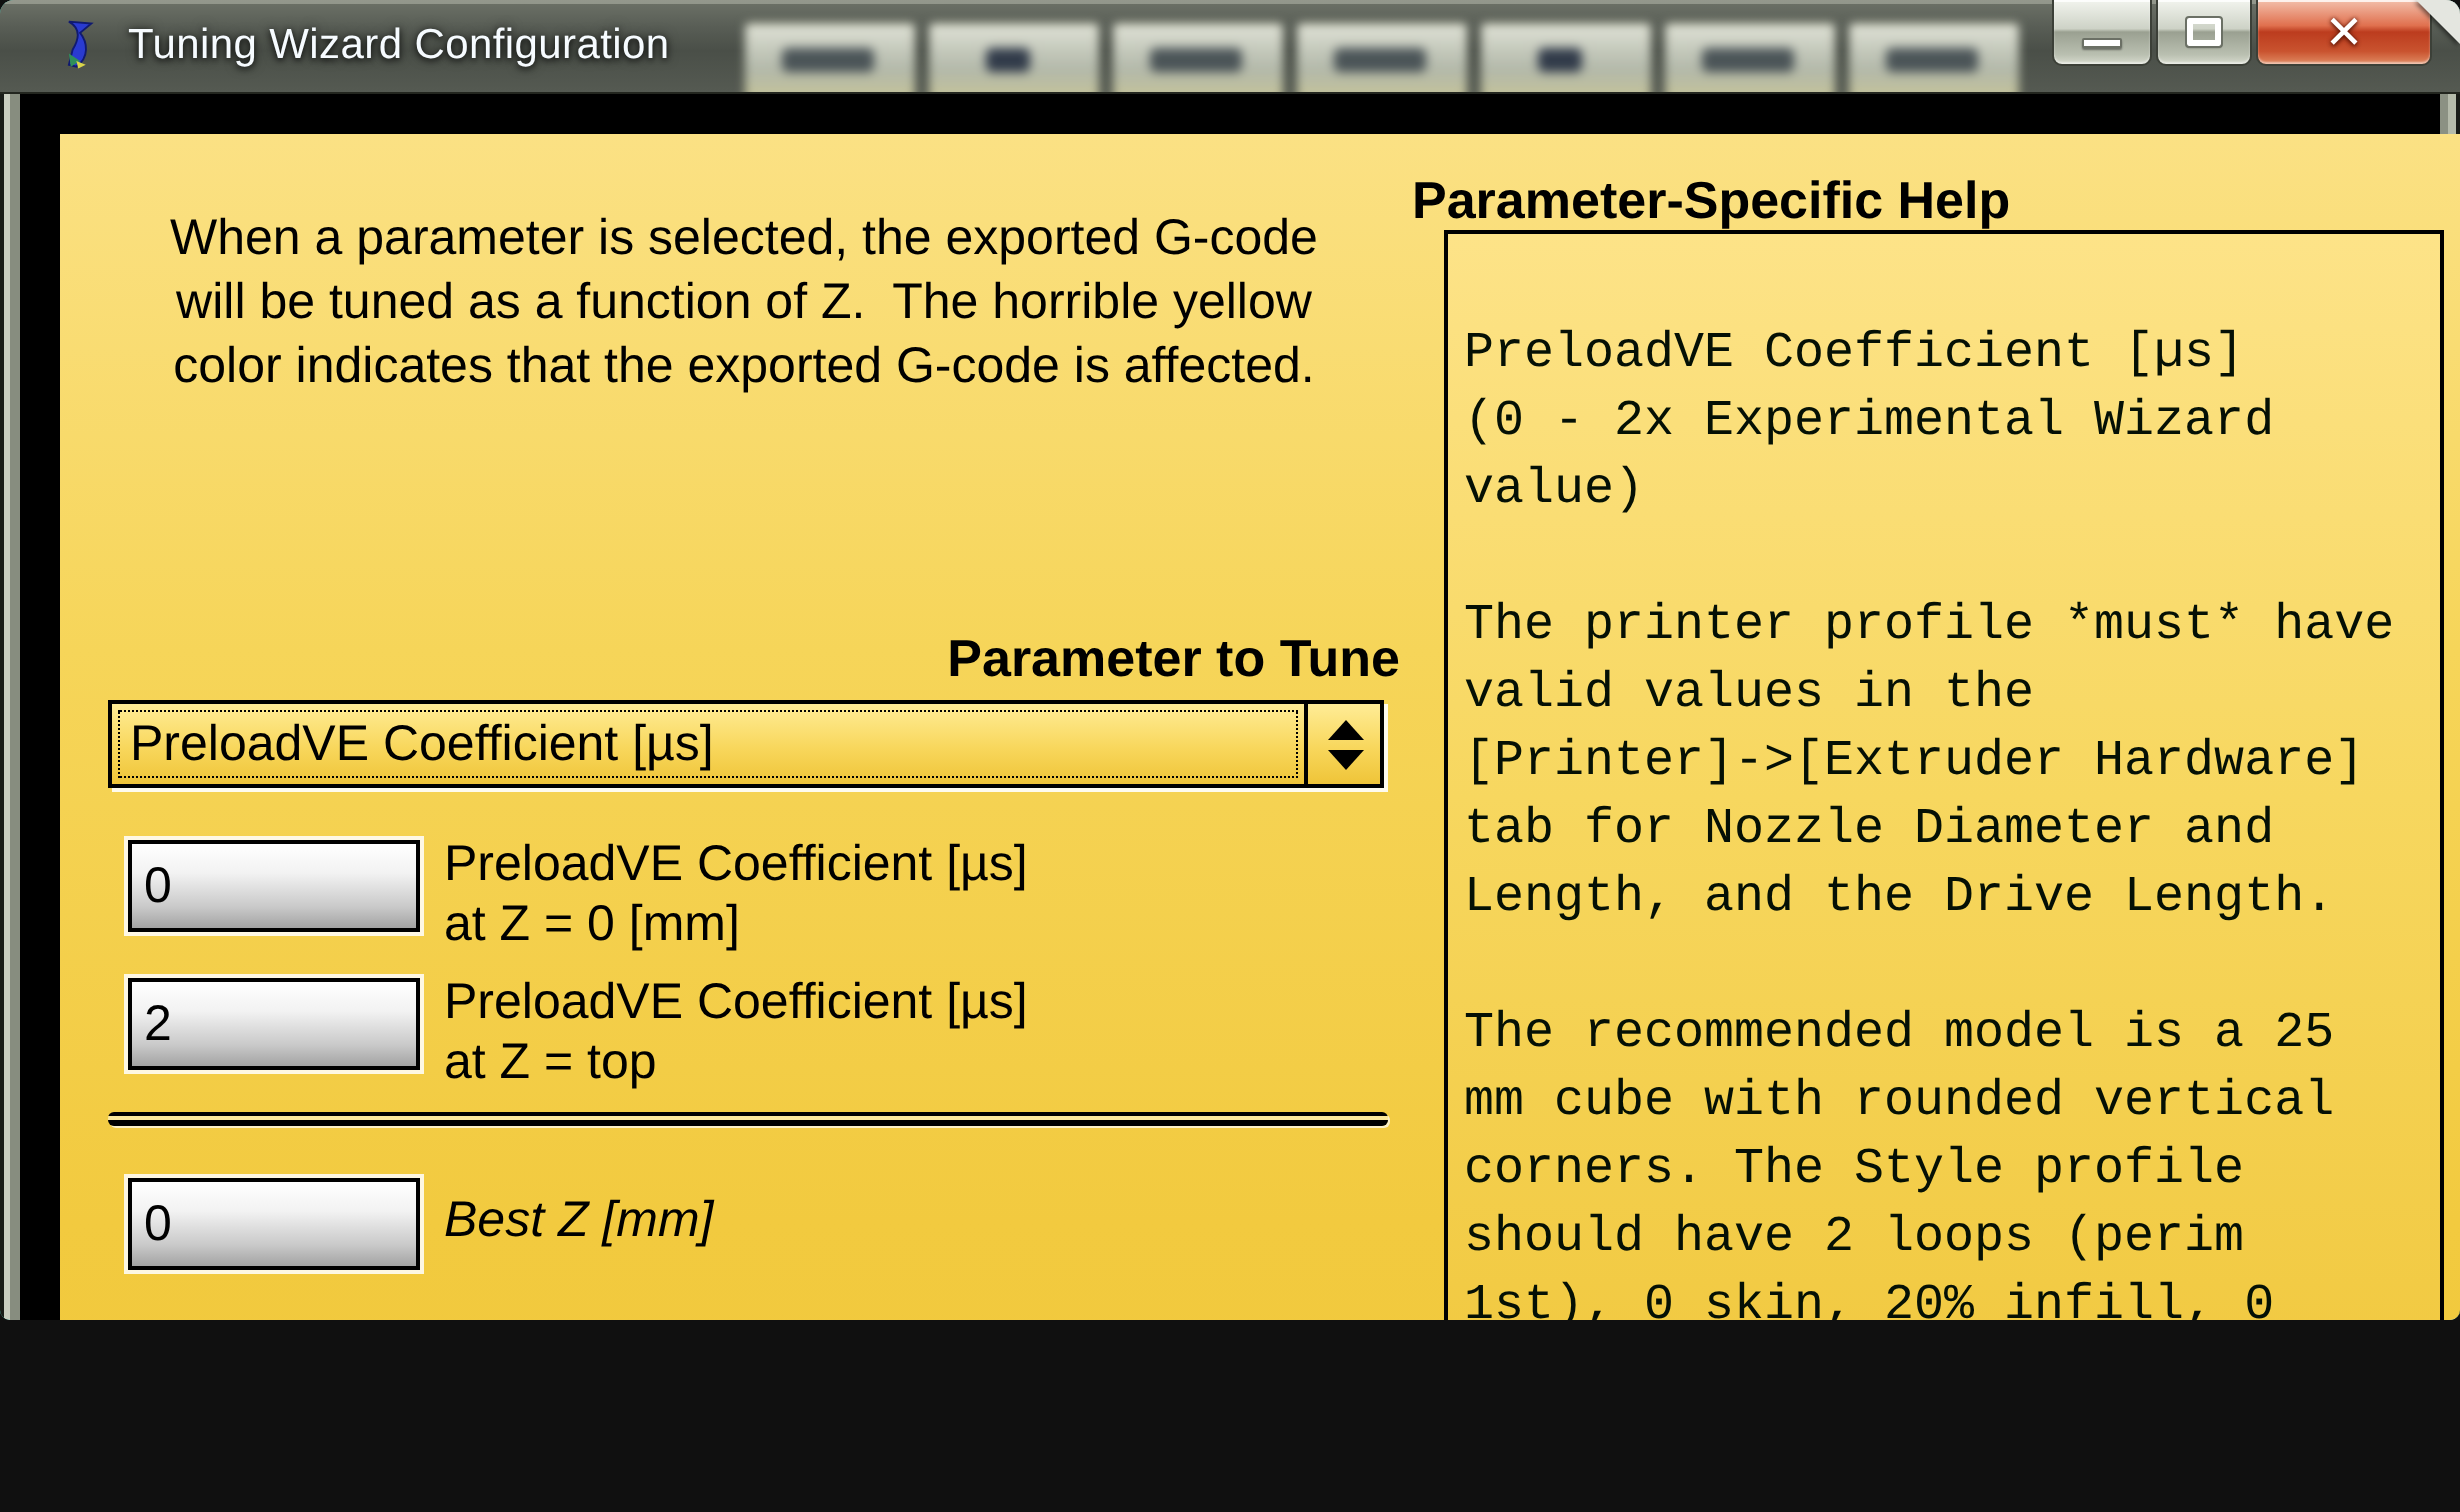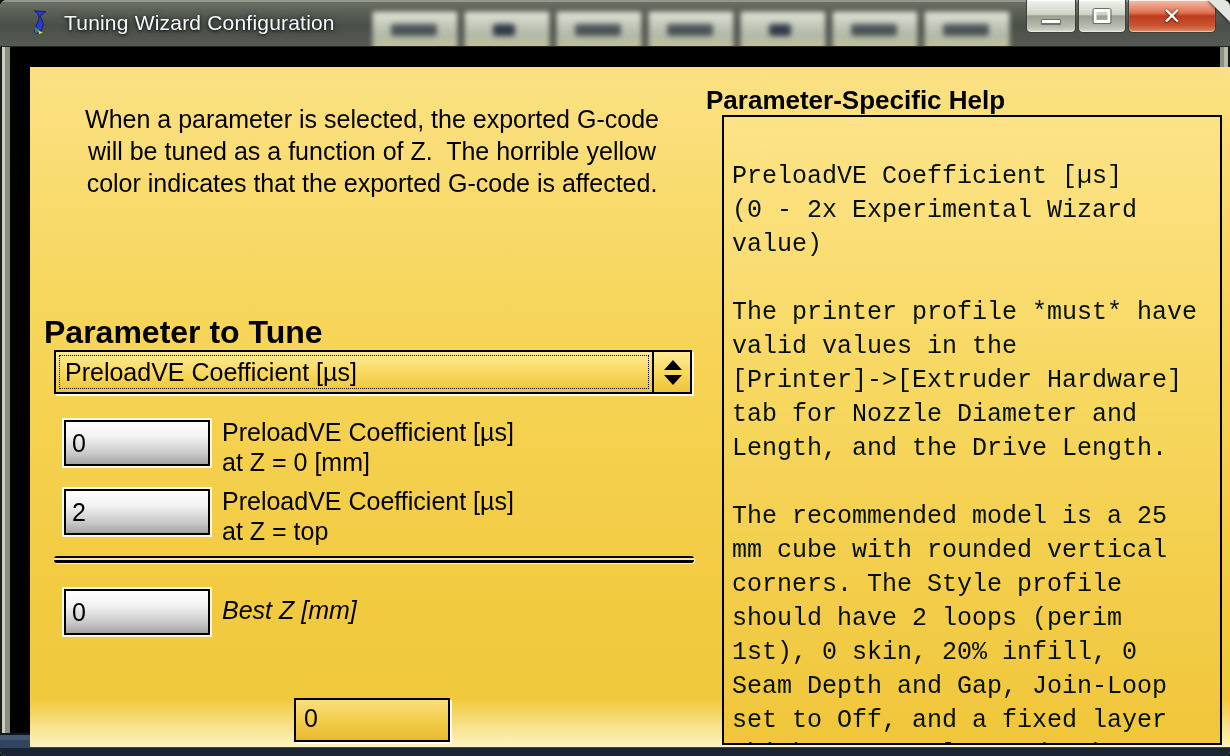--- a/index.html
+++ b/index.html
@@ -1,18 +1,18 @@
 <!DOCTYPE html>
 <html><head>
 <meta charset="utf-8">
 <style>
   html,body{margin:0;padding:0;background:#101010;}
   *{box-sizing:border-box;font-family:"Liberation Sans","DejaVu Sans",sans-serif;}
 
-  .window{position:relative;width:1230px;height:756px;overflow:hidden;
+  .window{position:relative;width:1230px;height:660px;overflow:hidden;
           border-radius:7px 7px 5px 5px;background:#5eead4;}
 
   
   .titlebar{position:absolute;left:0;top:0;width:1230px;height:47px;overflow:hidden;
     background:linear-gradient(180deg,#6d7268 0%,#585d55 30%,#4a4f48 55%,#555a52 100%);
     border-bottom:1px solid #23261f;}
   .titlebar:before{content:"";position:absolute;left:0;top:0;right:0;height:2px;
     background:rgba(220,224,210,.35);}
   .app-icon{position:absolute;left:26px;top:8px;width:30px;height:30px;}
   .title{position:absolute;left:64px;top:11px;font-size:21px;color:#f6fbff;
@@ -59,22 +59,22 @@
 
   
   .client{position:absolute;left:10px;top:47px;width:1210px;height:686px;background:#000;padding:20px;}
   .client-inner{position:relative;width:1204px;height:680px;
     background:linear-gradient(180deg,#fbe184 0%,#f6d559 38%,#f2ca3f 80%,#f1c93d 93%,#fdf4c4 100%);}
 
   .intro,.note{position:absolute;left:14px;width:656px;text-align:center;color:#000;
     font-size:25px;line-height:32px;white-space:pre-wrap;}
   .intro{top:36px;}
   .note{top:166px;}
-  .param-heading{position:absolute;left:14px;top:247px;width:656px;text-align:left;
-    font-size:32px;font-weight:bold;color:#000;}
+  .param-heading{position:absolute;left:14px;top:247px;width:656px;text-align:right;
+    font-size:26px;font-weight:bold;color:#000;}
 
   .dropdown{position:absolute;left:24px;top:283px;width:638px;height:44px;
     border:2px solid #000;background:linear-gradient(180deg,#ffec96 0%,#f8d75c 55%,#efc438 100%);
     box-shadow:2px 2px 0 rgba(255,255,255,.9);cursor:default;}
   .dd-text-wrap{position:absolute;left:0;top:0;bottom:0;right:36px;border-right:2px solid #000;}
   .dd-focus{position:absolute;left:3px;top:3px;right:3px;bottom:3px;border:1px dotted #000;}
   .dd-text{position:absolute;left:9px;top:6px;font-size:25px;color:#000;}
   .dd-spin{position:absolute;right:0;top:0;bottom:0;width:34px;display:flex;flex-direction:column;
     align-items:center;justify-content:center;gap:5px;}
   .tri-up{width:0;height:0;border-left:9px solid transparent;border-right:9px solid transparent;

